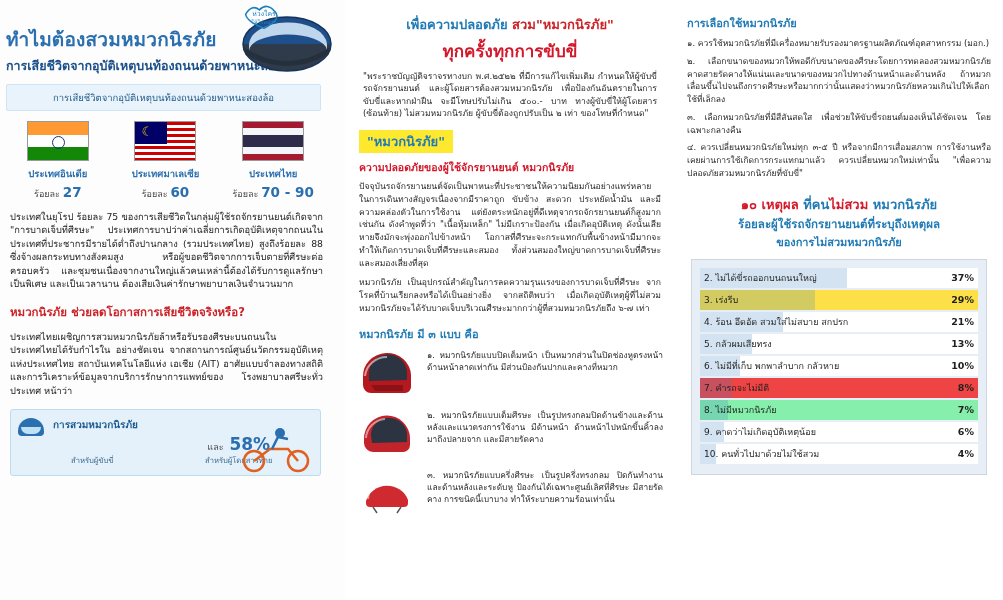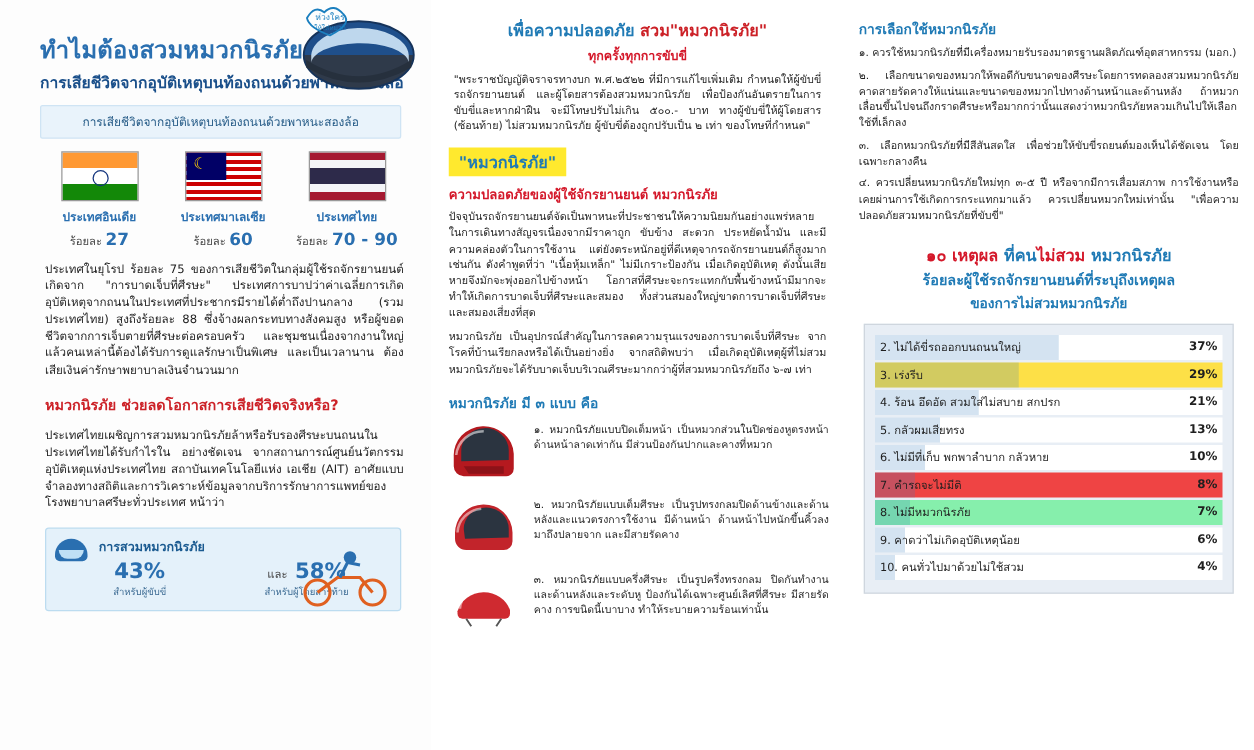--- a/index.html
+++ b/index.html
@@ -14,21 +14,21 @@
   }
   .page { position:relative; width:1003px; height:600px; }
 
   
   .col { position:absolute; top:0; }
   .col-left   { left:0;   width:345px; height:600px; background:#fdfdfd; }
   .col-mid    { left:345px; width:330px; height:600px; background:#ffffff; }
   .col-right  { left:675px; width:328px; height:600px; background:#ffffff; }
 
   
-  .lc-pad { padding:10px 14px 0 14px;margin-left:12px; }
+  .lc-pad { padding:10px 14px 0 0; }
   .title-main {
     color:#2a6fb0; font-size:19px; font-weight:bold; letter-spacing:.2px;
     margin:14px 0 2px 6px;
   }
   .title-sub {
     color:#1a4f8a; font-size:12.5px; font-weight:bold; margin:0 0 8px 6px;
   }
   .bluebar {
     background:#e9f3fb; border:1px solid #cfe4f4;
     font-size:9.5px; color:#245a86; text-align:center;
@@ -89,21 +89,21 @@
   .helmet-art { position:absolute; right:6px; top:4px; width:108px; height:72px; }
   .logo-circle {
     position:absolute; right:60px; top:0px; width:44px; height:30px;
     color:#1b7fbf; font-size:7.5px; text-align:center;
   }
 
   
   .mid-pad { padding:8px 12px 0 12px; }
   .mid-h1 { text-align:center; color:#1f7ab5; font-size:13px; font-weight:bold; margin:6px 0 2px 0; }
   .mid-h1 .red { color:#cc2127; }
-  .mid-h2 { text-align:center; color:#d4182a; font-size:10px; font-weight:bold; margin:0 0 6px 0; }
+  .mid-h2 { text-align:center; color:#d4182a; font-size:17px; font-weight:bold; margin:0 0 6px 0; }
   .quote { font-size:8.6px; line-height:1.45; color:#1f1f1f; text-align:justify; margin:0 6px; }
   .hl-yellow {
     display:inline-block; background:#ffe92e; color:#1f7ab5; font-weight:bold;
     font-size:13px; padding:1px 8px; margin:10px 0 4px 2px;
   }
   .mid-red-h { color:#d4182a; font-size:10.5px; font-weight:bold; margin:2px 0 4px 2px; }
   .mid-p { font-size:8.6px; line-height:1.5; text-align:justify; color:#1f1f1f; margin:0 2px 6px 2px; }
   .mid-blue-h { color:#1f7ab5; font-size:11px; font-weight:bold; margin:10px 0 6px 2px; }
   .helmet-list { margin:0; padding:0; list-style:none; }
   .helmet-row { display:flex; margin-bottom:10px; }
@@ -187,21 +187,20 @@
       <div class="para">ประเทศในยุโรป ร้อยละ 75 ของการเสียชีวิตในกลุ่มผู้ใช้รถจักรยานยนต์เกิดจาก "การบาดเจ็บที่ศีรษะ" ประเทศการบาปว่าค่าเฉลี่ยการเกิดอุบัติเหตุจากถนนในประเทศที่ประชากรมีรายได้ต่ำถึงปานกลาง (รวมประเทศไทย) สูงถึงร้อยละ 88 ซึ่งจ้างผลกระทบทางสังคมสูง หรือผู้ขอดชีวิตจากการเจ็บตายที่ศีรษะต่อครอบครัว และชุมชนเนื่องจากงานใหญ่แล้วคนเหล่านี้ต้องได้รับการดูแลรักษาเป็นพิเศษ และเป็นเวลานาน ต้องเสียเงินค่ารักษาพยาบาลเงินจำนวนมาก</div>
 
       <div class="redhead">หมวกนิรภัย ช่วยลดโอกาสการเสียชีวิตจริงหรือ?</div>
       <div class="para">ประเทศไทยเผชิญการสวมหมวกนิรภัยล้าหรือรับรองศีรษะบนถนนในประเทศไทยได้รับกำไรใน อย่างชัดเจน จากสถานการณ์ศูนย์นวัตกรรมอุบัติเหตุแห่งประเทศไทย สถาบันเทคโนโลยีแห่ง เอเชีย (AIT) อาศัยแบบจำลองทางสถิติและการวิเคราะห์ข้อมูลจากบริการรักษาการแพทย์ของ โรงพยาบาลศรีษะทั่วประเทศ หน้าว่า</div>
 
       <div class="bluebox">
         <div class="helmet-ico"></div>
         <h4>การสวมหมวกนิรภัย</h4>
         <div class="pcts">
           <div class="pct-blk">
-            <div class="pct-num">43%</div>
             <div class="pct-cap">สำหรับผู้ขับขี่</div>
           </div>
           <div class="pct-blk">
             <div class="pct-num">
               <span class="and">และ</span>
               <span>58%</span>
             </div>
             <div class="pct-cap">สำหรับผู้โดยสารท้าย</div>
           </div>
         </div>

